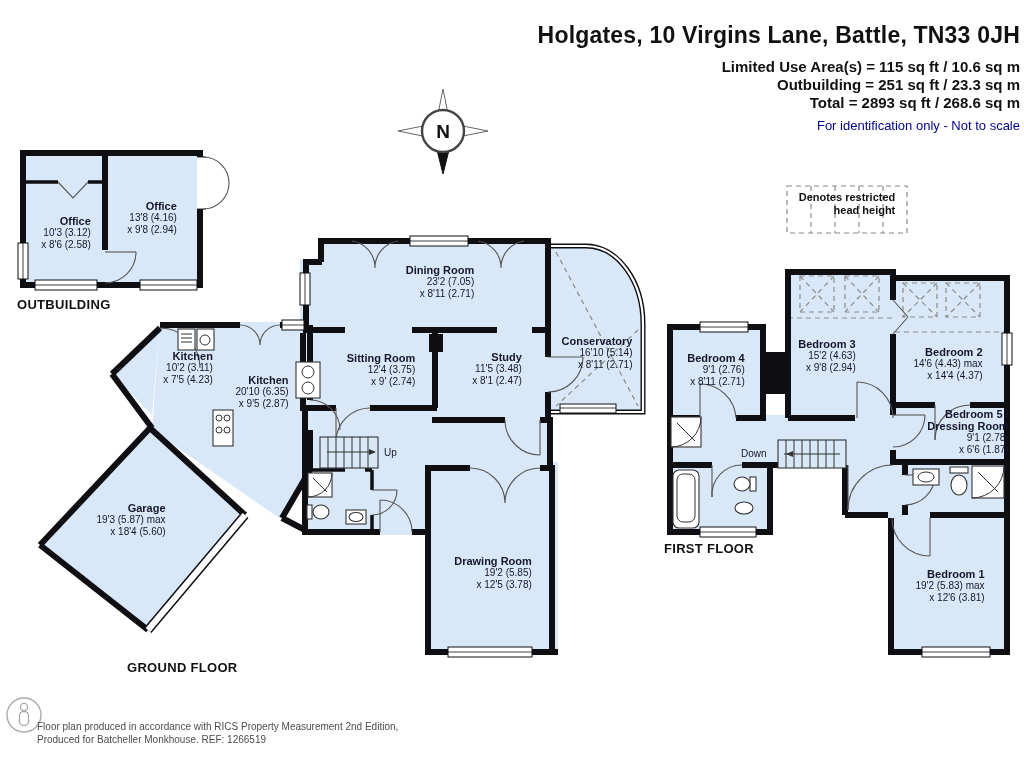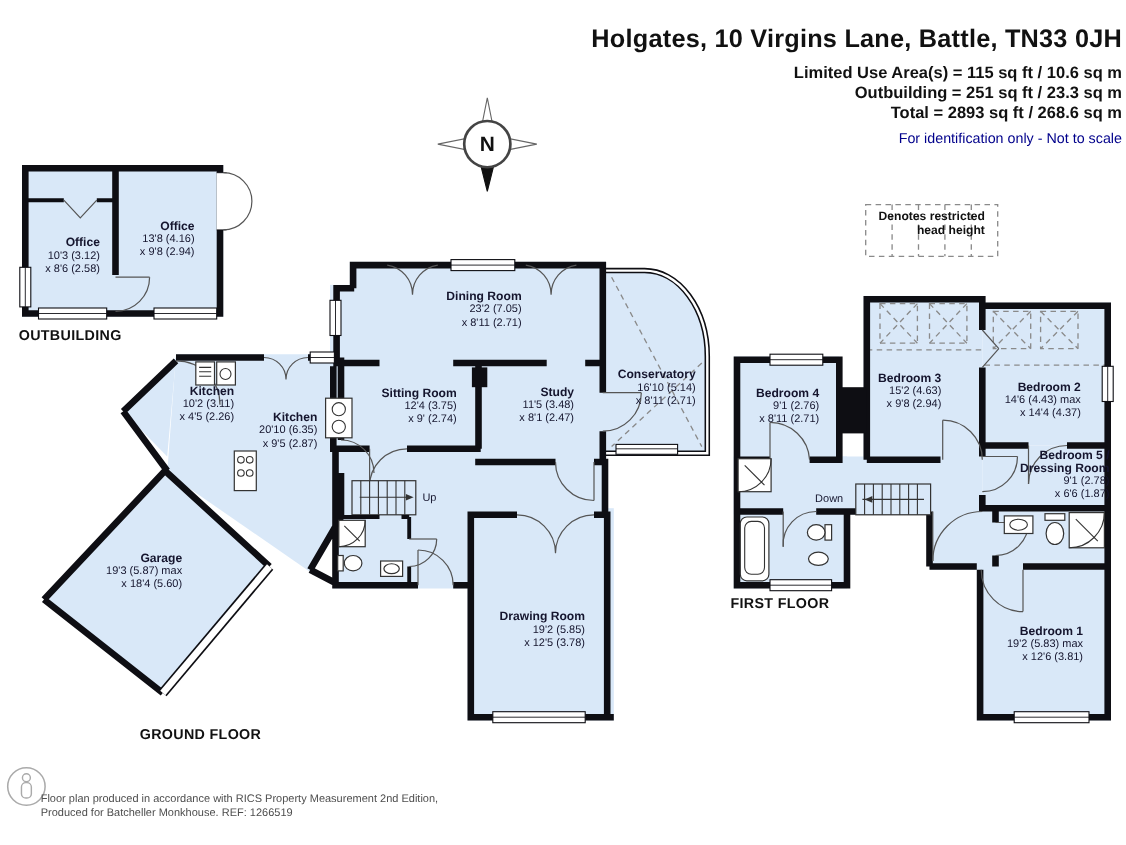--- a/index.html
+++ b/index.html
@@ -348,21 +348,21 @@
   <div class="rdim">x 8'1 (2.47)</div>
 </div>
 <div class="room-label" style="left:262px;top:374px">
   <div class="rname">Kitchen</div>
   <div class="rdim">20'10 (6.35)</div>
   <div class="rdim">x 9'5 (2.87)</div>
 </div>
 <div class="room-label" style="left:188px;top:350px">
   <div class="rname">Kitchen</div>
   <div class="rdim">10'2 (3.11)</div>
-  <div class="rdim">x 4'5 (2.26)</div>
+  <div class="rdim">x 7'5 (4.23)</div>
 </div>
 <div class="room-label" style="left:131px;top:502px">
   <div class="rname">Garage</div>
   <div class="rdim">19'3 (5.87) max</div>
   <div class="rdim">x 18'4 (5.60)</div>
 </div>
 <div class="room-label" style="left:493px;top:555px">
   <div class="rname">Drawing Room</div>
   <div class="rdim">19'2 (5.85)</div>
   <div class="rdim">x 12'5 (3.78)</div>

